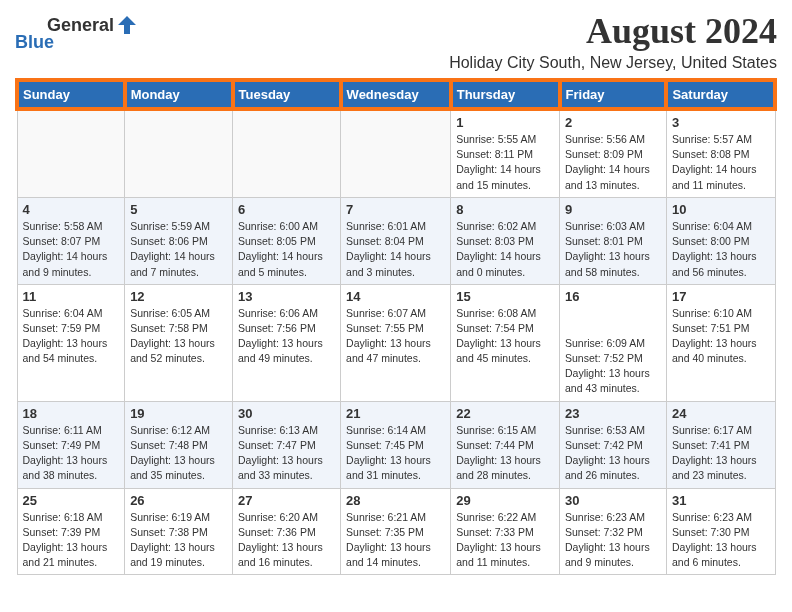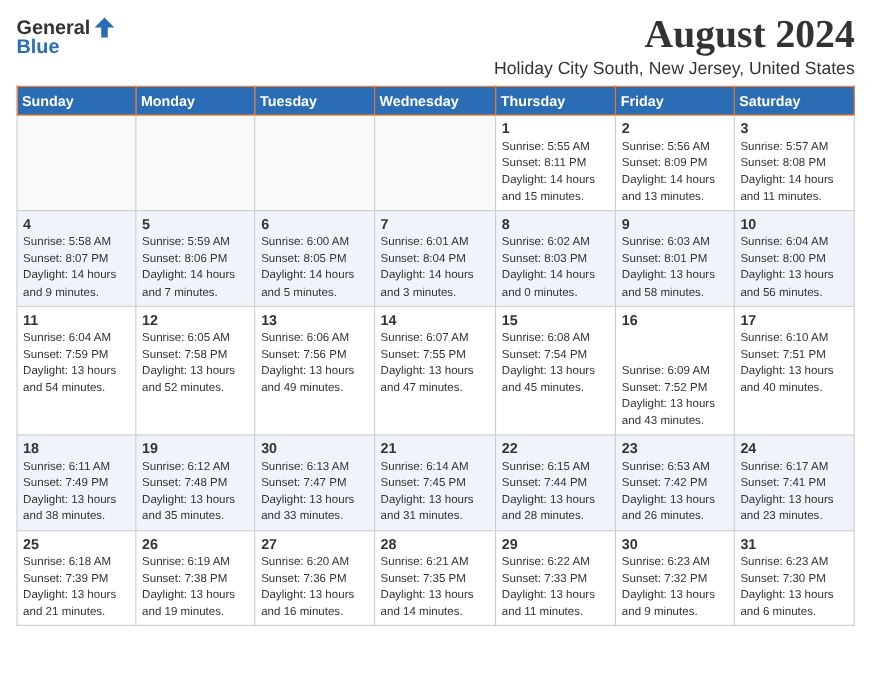--- a/index.html
+++ b/index.html
@@ -41,21 +41,21 @@
       width: 100%;
       border-collapse: collapse;
       margin-top: 6px;
     }
     .calendar th {
       background: #2a6db5;
       color: #fff;
       font-size: 13px;
       padding: 5px 4px;
       text-align: left;
-      border: 1px solid #f97316;
+      border: 4px solid #f97316;
     }
     .calendar td {
       vertical-align: top;
       border: 1px solid #ccc;
       padding: 4px 5px;
       font-size: 10.5px;
       color: #333;
       width: 113px;
       min-height: 80px;
       background: #fff;
@@ -74,21 +74,21 @@
     .row-alt td {
       background: #f0f4fa;
     }
   </style>
 </head>
 <body>
 
 <div class="header-section">
   <div class="logo">
     <div style="display:flex;align-items:center;gap:2px;">
-      <span style="font-size:18px;font-weight:bold;color:#333;">General</span>
+      <span style="font-size:18px;font-weight:bold;color:#333;margin-left:32px;">General</span>
       <svg width="22" height="22" viewBox="0 0 22 22">
         <polygon points="11,2 20,11 14,11 14,20 8,20 8,11 2,11" fill="#2a6db5"></polygon>
       </svg>
     </div>
     <span style="font-size:18px;font-weight:bold;color:#2a6db5;margin-top:-4px;">Blue</span>
   </div>
   <div class="title-block">
     <div class="month-year">August 2024</div>
     <div class="location">Holiday City South, New Jersey, United States</div>
   </div>

